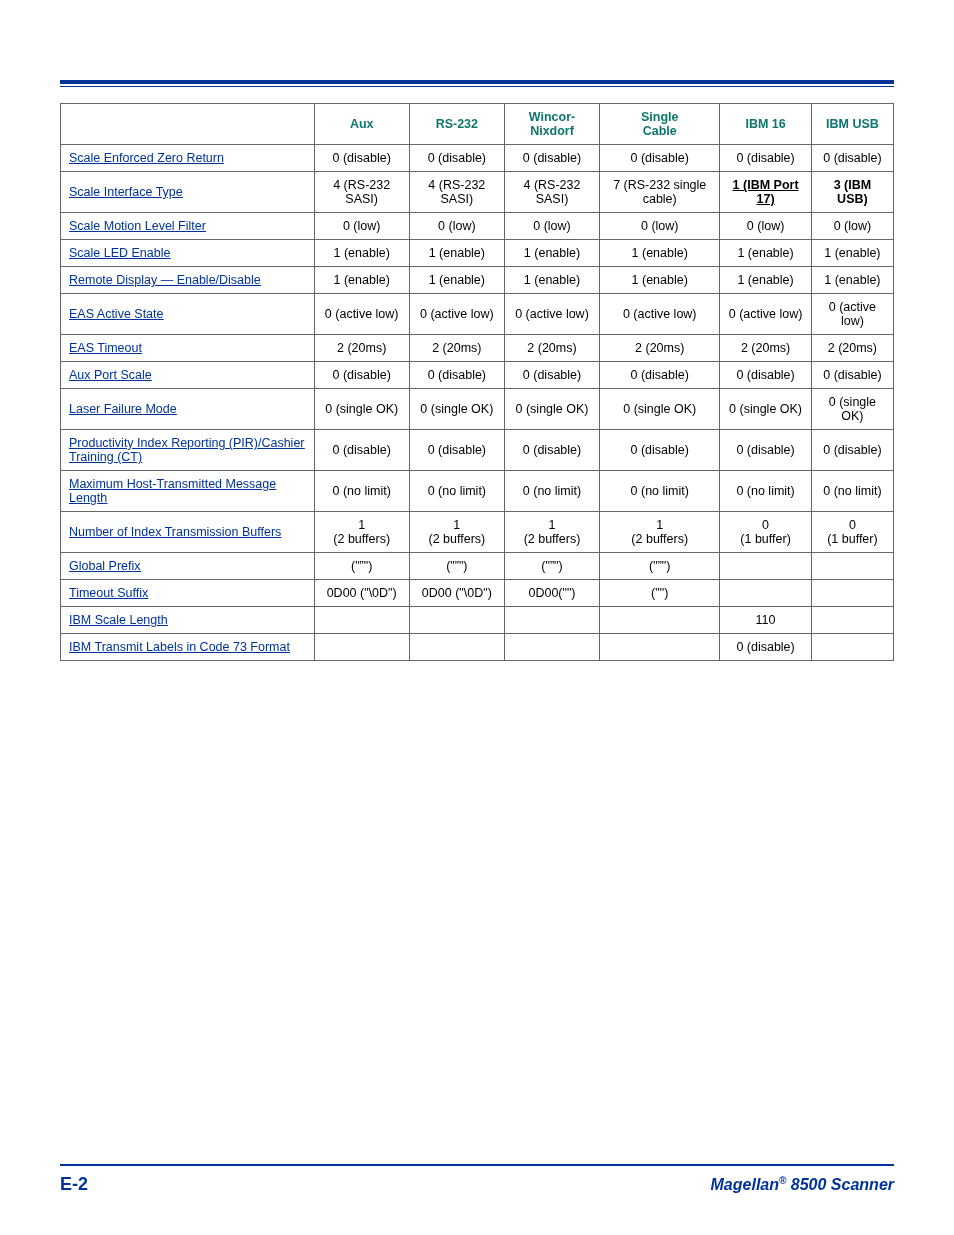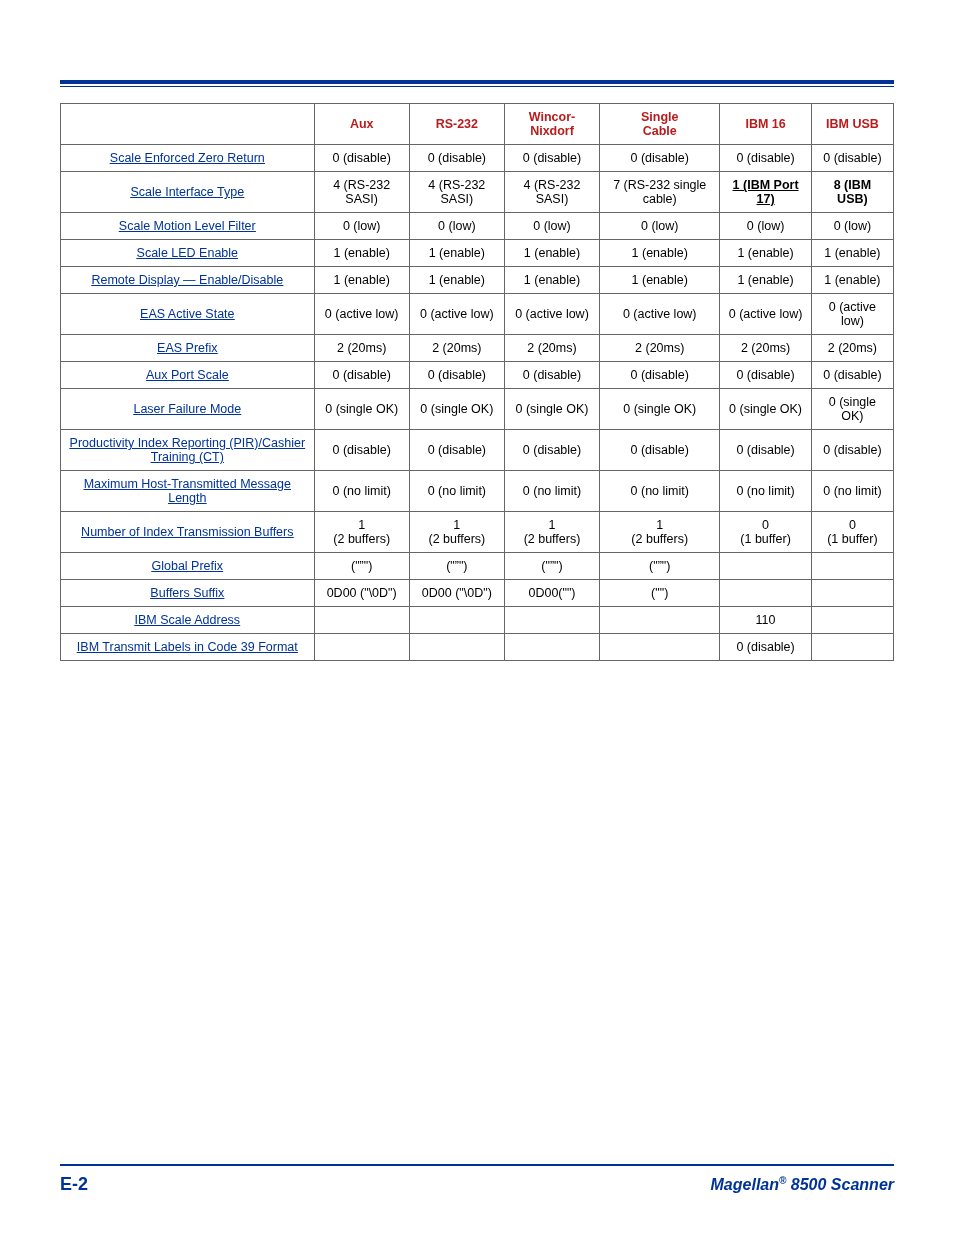--- a/index.html
+++ b/index.html
@@ -34,25 +34,25 @@
     }
     th, td {
       border: 1px solid #666;
       padding: 6px 8px;
       text-align: center;
       vertical-align: middle;
       font-size: 12.5px;
     }
     th {
       font-weight: bold;
-      color: #b91c1c;
+      color: #0f766e;
       background: #fff;
     }
     td.row-label {
-      text-align: center;
+      text-align: left;
       color: #003399;
       text-decoration: underline;
       cursor: pointer;
     }
     td.row-label a {
       color: #003399;
       text-decoration: underline;
     }
     .footer {
       display: flex;
@@ -106,21 +106,21 @@
           <td style="white-space: pre-line;">0 (disable)</td>
           <td style="white-space: pre-line;">0 (disable)</td>
         </tr>
         <tr>
           <td class="row-label"><a href="#">Scale Interface Type</a></td>
           <td style="white-space: pre-line;">4 (RS-232 SASI)</td>
           <td style="white-space: pre-line;">4 (RS-232 SASI)</td>
           <td style="white-space: pre-line;">4 (RS-232 SASI)</td>
           <td style="white-space: pre-line;">7 (RS-232 single cable)</td>
           <td style="white-space: pre-line; font-weight: bold; text-decoration: underline;">1 (IBM Port 17)</td>
-          <td style="white-space: pre-line; font-weight: bold;">8 (IBM USB)</td>
+          <td style="white-space: pre-line; font-weight: bold;">3 (IBM USB)</td>
         </tr>
         <tr>
           <td class="row-label"><a href="#">Scale Motion Level Filter</a></td>
           <td style="white-space: pre-line;">0 (low)</td>
           <td style="white-space: pre-line;">0 (low)</td>
           <td style="white-space: pre-line;">0 (low)</td>
           <td style="white-space: pre-line;">0 (low)</td>
           <td style="white-space: pre-line;">0 (low)</td>
           <td style="white-space: pre-line;">0 (low)</td>
         </tr>
@@ -145,21 +145,21 @@
         <tr>
           <td class="row-label"><a href="#">EAS Active State</a></td>
           <td style="white-space: pre-line;">0 (active low)</td>
           <td style="white-space: pre-line;">0 (active low)</td>
           <td style="white-space: pre-line;">0 (active low)</td>
           <td style="white-space: pre-line;">0 (active low)</td>
           <td style="white-space: pre-line;">0 (active low)</td>
           <td style="white-space: pre-line;">0 (active low)</td>
         </tr>
         <tr>
-          <td class="row-label"><a href="#">EAS Prefix</a></td>
+          <td class="row-label"><a href="#">EAS Timeout</a></td>
           <td style="white-space: pre-line;">2 (20ms)</td>
           <td style="white-space: pre-line;">2 (20ms)</td>
           <td style="white-space: pre-line;">2 (20ms)</td>
           <td style="white-space: pre-line;">2 (20ms)</td>
           <td style="white-space: pre-line;">2 (20ms)</td>
           <td style="white-space: pre-line;">2 (20ms)</td>
         </tr>
         <tr>
           <td class="row-label"><a href="#">Aux Port Scale</a></td>
           <td style="white-space: pre-line;">0 (disable)</td>
@@ -214,39 +214,39 @@
         <tr>
           <td class="row-label"><a href="#">Global Prefix</a></td>
           <td style="white-space: pre-line;">("”")</td>
           <td style="white-space: pre-line;">("”")</td>
           <td style="white-space: pre-line;">("”")</td>
           <td style="white-space: pre-line;">("”")</td>
           <td style="white-space: pre-line;"></td>
           <td style="white-space: pre-line;"></td>
         </tr>
         <tr>
-          <td class="row-label"><a href="#">Buffers Suffix</a></td>
+          <td class="row-label"><a href="#">Timeout Suffix</a></td>
           <td style="white-space: pre-line;">0D00 ("\0D")</td>
           <td style="white-space: pre-line;">0D00 ("\0D")</td>
           <td style="white-space: pre-line;">0D00("")</td>
           <td style="white-space: pre-line;">("")</td>
           <td style="white-space: pre-line;"></td>
           <td style="white-space: pre-line;"></td>
         </tr>
         <tr>
-          <td class="row-label"><a href="#">IBM Scale Address</a></td>
+          <td class="row-label"><a href="#">IBM Scale Length</a></td>
           <td style="white-space: pre-line;"></td>
           <td style="white-space: pre-line;"></td>
           <td style="white-space: pre-line;"></td>
           <td style="white-space: pre-line;"></td>
           <td style="white-space: pre-line;">110</td>
           <td style="white-space: pre-line;"></td>
         </tr>
         <tr>
-          <td class="row-label"><a href="#">IBM Transmit Labels in Code 39 Format</a></td>
+          <td class="row-label"><a href="#">IBM Transmit Labels in Code 73 Format</a></td>
           <td style="white-space: pre-line;"></td>
           <td style="white-space: pre-line;"></td>
           <td style="white-space: pre-line;"></td>
           <td style="white-space: pre-line;"></td>
           <td style="white-space: pre-line;">0 (disable)</td>
           <td style="white-space: pre-line;"></td>
         </tr>
       </tbody>
   </table>
 

